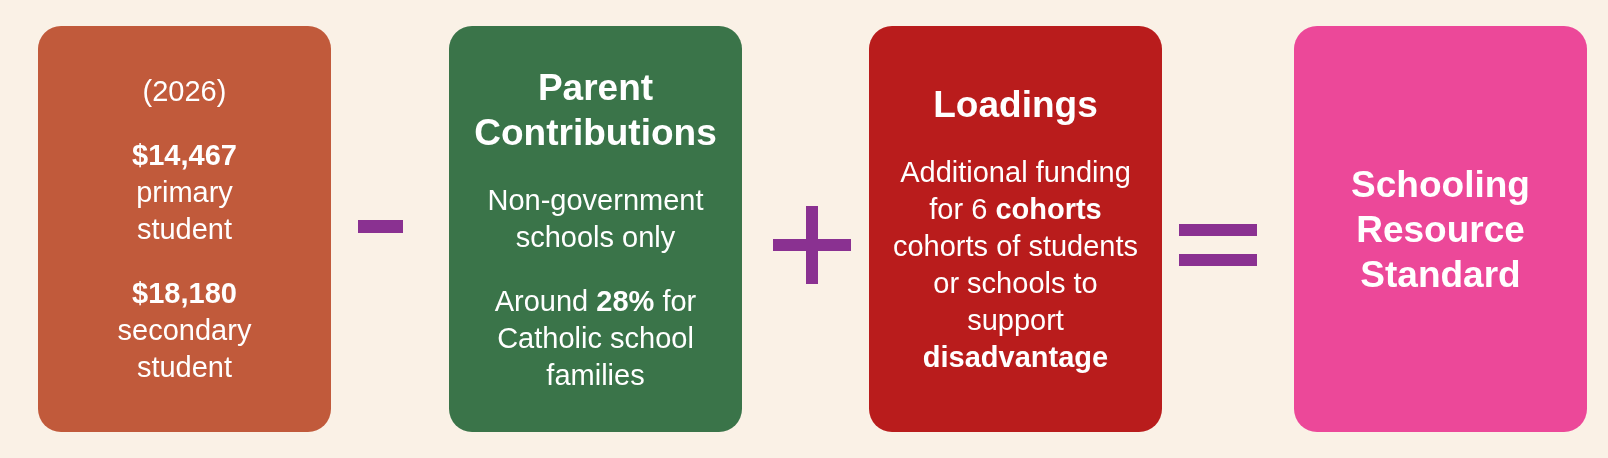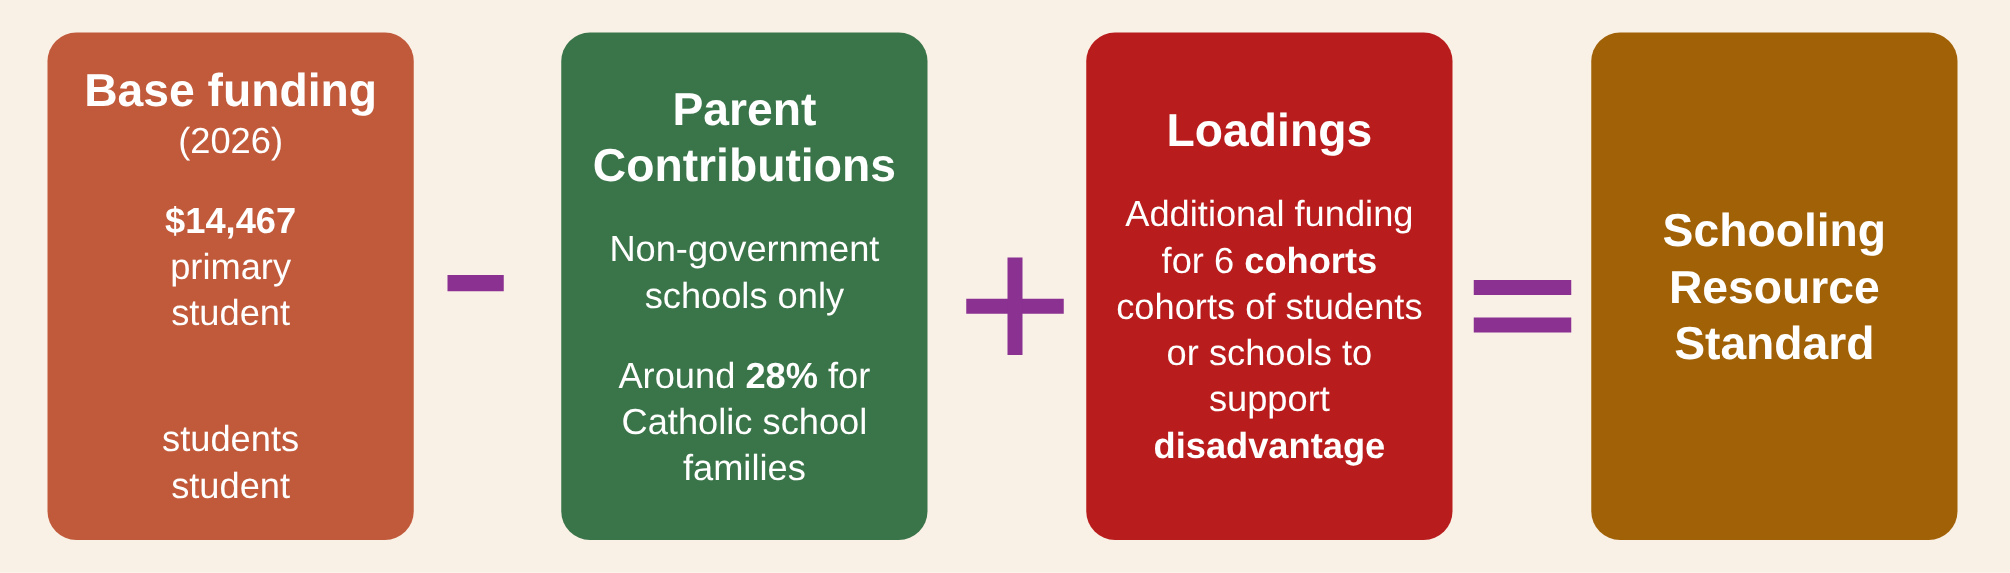--- a/index.html
+++ b/index.html
@@ -87,24 +87,23 @@
     width: 78px;
     height: 12px;
   }
 </style>
 </head>
 <body>
 
 <div class="canvas" style="background: rgb(250, 241, 230); color: rgb(255, 255, 255);">
 
   <section class="box" style="background-color: rgb(193, 90, 59);">
-    <h2>Base funding</h2>
     <p class="sub">(2026)</p>
     <p class="stat"><strong>$14,467</strong><br><span>primary</span><br><span>student</span></p>
-    <p class="stat"><br><span>students</span><br><span>student</span></p>
+    <p class="stat"><strong>$18,180</strong><br><span>secondary</span><br><span>student</span></p>
   </section>
 
   <div class="op-cell w1">
     <div class="minus-shape" aria-label="−" style="background-color: rgb(138, 49, 145);"></div>
   </div>
 
   <section class="box" style="background-color: rgb(58, 116, 73);">
     <h2><span>Parent</span><br><span>Contributions</span></h2>
     <p><span>Non-government</span><br><span>schools only</span></p>
     <p><span>Around </span><strong>28%</strong><span> for</span><br><span>Catholic school</span><br><span>families</span></p>
@@ -122,17 +121,17 @@
     <p><span>Additional funding</span><br><span>for 6 </span><strong>cohorts</strong><br><span>cohorts of students</span><br><span>or schools to</span><br><span>support</span><br><strong>disadvantage</strong></p>
   </section>
 
   <div class="op-cell w3">
     <div class="equals-shape" aria-label="=">
       <div class="bar" style="background-color: rgb(138, 49, 145);"></div>
       <div class="bar" style="background-color: rgb(138, 49, 145);"></div>
     </div>
   </div>
 
-  <section class="box" style="background-color: #a16207;">
+  <section class="box" style="background-color: #ec4899; margin-left: 21px;">
     <h2><span>Schooling</span><br><span>Resource</span><br><span>Standard</span></h2>
   </section>
 
 </div>
 
 </body></html>

